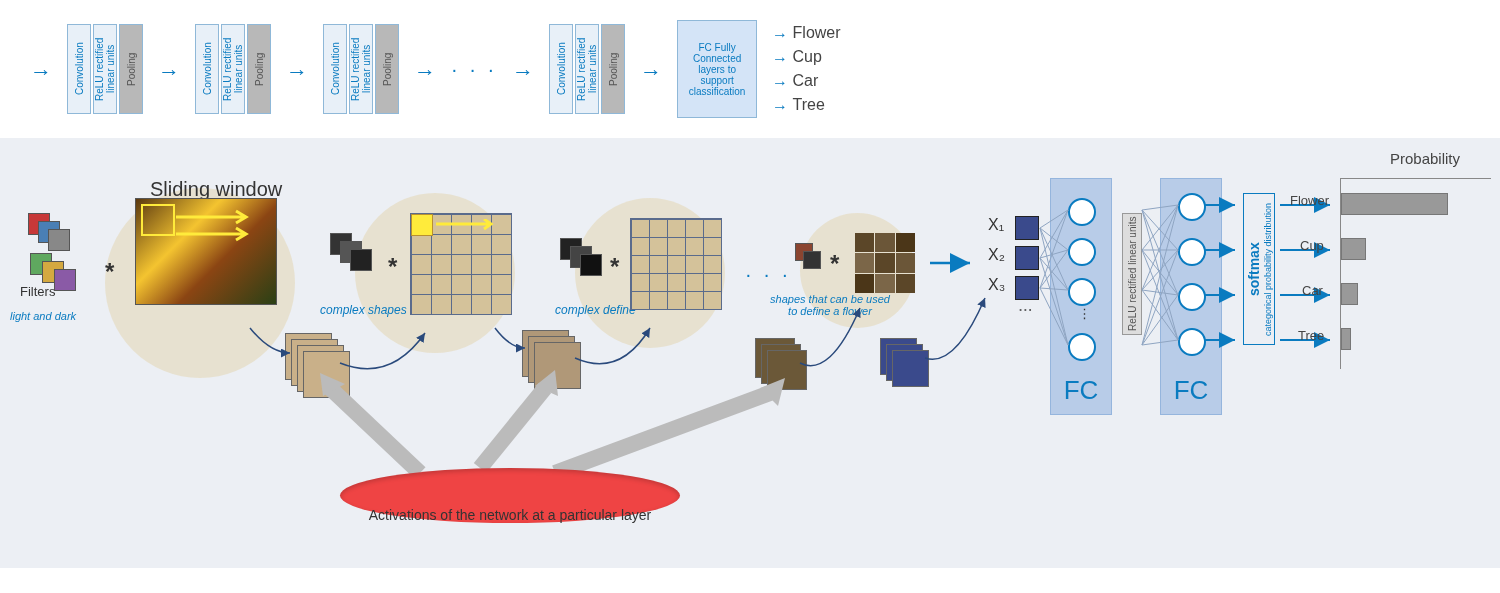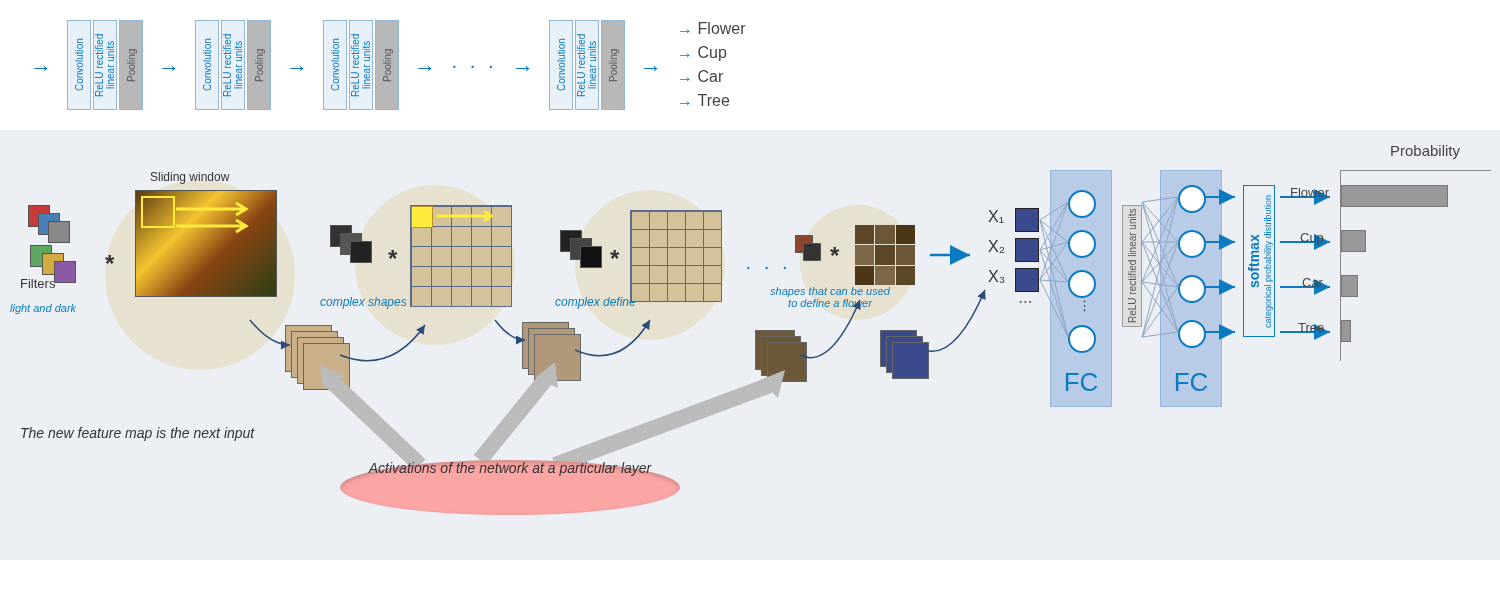--- a/index.html
+++ b/index.html
@@ -29,21 +29,21 @@
 .fclbl{position:absolute;font-size:26px;color:#0a7bc0;left:50%;transform:translateX(-50%);bottom:8px}
 .node{position:absolute;width:24px;height:24px;border:2px solid #0a7bc0;border-radius:50%;background:#fff}
 .vbox2{position:absolute;width:18px;height:120px;border:1px solid #999;background:#ddd;display:flex;align-items:center;justify-content:center;writing-mode:vertical-rl;transform:rotate(180deg);font-size:10px;color:#555;text-align:center}
 .sm{position:absolute;width:30px;height:150px;border:1px solid #0a7bc0;display:flex;align-items:center;justify-content:center;writing-mode:vertical-rl;transform:rotate(180deg);font-size:10px;color:#0a7bc0;text-align:center}
 .sm b{font-size:14px;color:#0a7bc0}
 .plbl{position:absolute;font-size:13px;color:#444}
 .bar{position:absolute;height:20px;background:#999;border:1px solid #777}
 .xbox{position:absolute;width:22px;height:22px;background:#3a4a8c;border:1px solid #222}
 .xlbl{position:absolute;font-size:16px}
 .filt{position:absolute;width:20px;height:20px;border:1px solid #555}
-.ellipse{position:absolute;width:340px;height:55px;background:#fca5a5;border-radius:50%;display:flex;align-items:flex-start;justify-content:center;font-style:italic;font-size:14px;box-shadow:inset 0 2px 5px rgba(0,0,0,.2)}
+.ellipse{position:absolute;width:340px;height:55px;background:#ef4444;border-radius:50%;display:flex;align-items:flex-end;justify-content:center;font-size:14px;box-shadow:inset 0 2px 5px rgba(0,0,0,.2)}
 </style>
 </head>
 <body>
 
 <div class="top">
   <span class="arrow">→</span>
   <div class="block">
     <div class="vbox">Convolution</div>
     <div class="vbox">ReLU
 rectified linear units</div>
@@ -66,20 +66,22 @@
   <span class="arrow">→</span>
   <span class="dots">· · ·</span>
   <span class="arrow">→</span>
   <div class="block">
     <div class="vbox">Convolution</div>
     <div class="vbox">ReLU
 rectified linear units</div>
     <div class="vbox gray">Pooling</div>
   </div>
   <span class="arrow">→</span>
+  <div class="vbox fc">FC
+Fully Connected layers to support classification</div>
   <div class="out-labels">
     <span>Flower</span>
     <span>Cup</span>
     <span>Car</span>
     <span>Tree</span>
   </div>
 </div>
 
 <div class="bottom">
 
@@ -92,21 +94,21 @@
   <div class="lbl teal" style="left:10px;top:172px;font-size:11px">light and dark</div>
   <div class="filt" style="left:28px;top:75px;background:#c73838"></div>
   <div class="filt" style="left:38px;top:83px;background:#4a7fb5"></div>
   <div class="filt" style="left:48px;top:91px;background:#888"></div>
   <div class="filt" style="left:30px;top:115px;background:#5fa85f"></div>
   <div class="filt" style="left:42px;top:123px;background:#d4a940"></div>
   <div class="filt" style="left:54px;top:131px;background:#8a5aa6"></div>
 
   <span class="star" style="left:105px;top:120px">*</span>
 
-  <div class="lbl" style="left:150px;top:40px;font-size:12px">Sliding window</div>
+  <div class="lbl" style="left:150px;top:40px;font-size:20px">Sliding window</div>
   <div style="position:absolute;left:135px;top:60px;width:140px;height:105px;background:linear-gradient(135deg,#5a3810 0%,#f4c430 35%,#8b4513 60%,#2a4015 100%);border:1px solid #555">
     <div style="position:absolute;top:5px;left:5px;width:30px;height:28px;border:2px solid #ffeb3b"></div>
     <svg style="position:absolute;top:10px;left:40px" width="90" height="40">
         <path d="M0 8 L70 8 M60 2 L70 8 L60 14 M0 25 L70 25 M60 19 L70 25 L60 31" stroke="#ffeb3b" stroke-width="3" fill="none"></path>
       </svg>
   </div>
 
   <div class="fmap" style="left:285px;top:195px">
     <div style="left:0;top:0;background:#c9b089"></div>
       <div style="left:6px;top:6px;background:#c9b089"></div>
@@ -189,21 +191,20 @@
     <path d="M930 125 L970 125" stroke="#0a7bc0" stroke-width="2.5" fill="none" marker-end="url(#ab)"></path>
 
     <path d="M420 335 L330 250" stroke="#bbb" stroke-width="16" fill="none"></path>
       <path d="M323 258 L320 235 L345 246 Z" fill="#bbb"></path>
     <path d="M480 330 L545 250" stroke="#bbb" stroke-width="16" fill="none"></path>
       <path d="M535 248 L555 232 L558 258 Z" fill="#bbb"></path>
     <path d="M555 335 L770 255" stroke="#bbb" stroke-width="16" fill="none"></path>
       <path d="M760 250 L785 240 L778 268 Z" fill="#bbb"></path>
   </svg>
 
-  <div class="lbl" style="left:20px;top:295px;font-style:italic;font-size:14px">The new feature map is the next input</div>
 
   <div class="ellipse" style="left:340px;top:330px">
       <span>Activations of the network at a particular layer</span>
     </div>
 
   <span class="xlbl" style="left:988px;top:78px">X₁</span>
   <div class="xbox" style="left:1015px;top:78px"></div>
   <span class="xlbl" style="left:988px;top:108px">X₂</span>
   <div class="xbox" style="left:1015px;top:108px"></div>
   <span class="xlbl" style="left:988px;top:138px">X₃</span>

